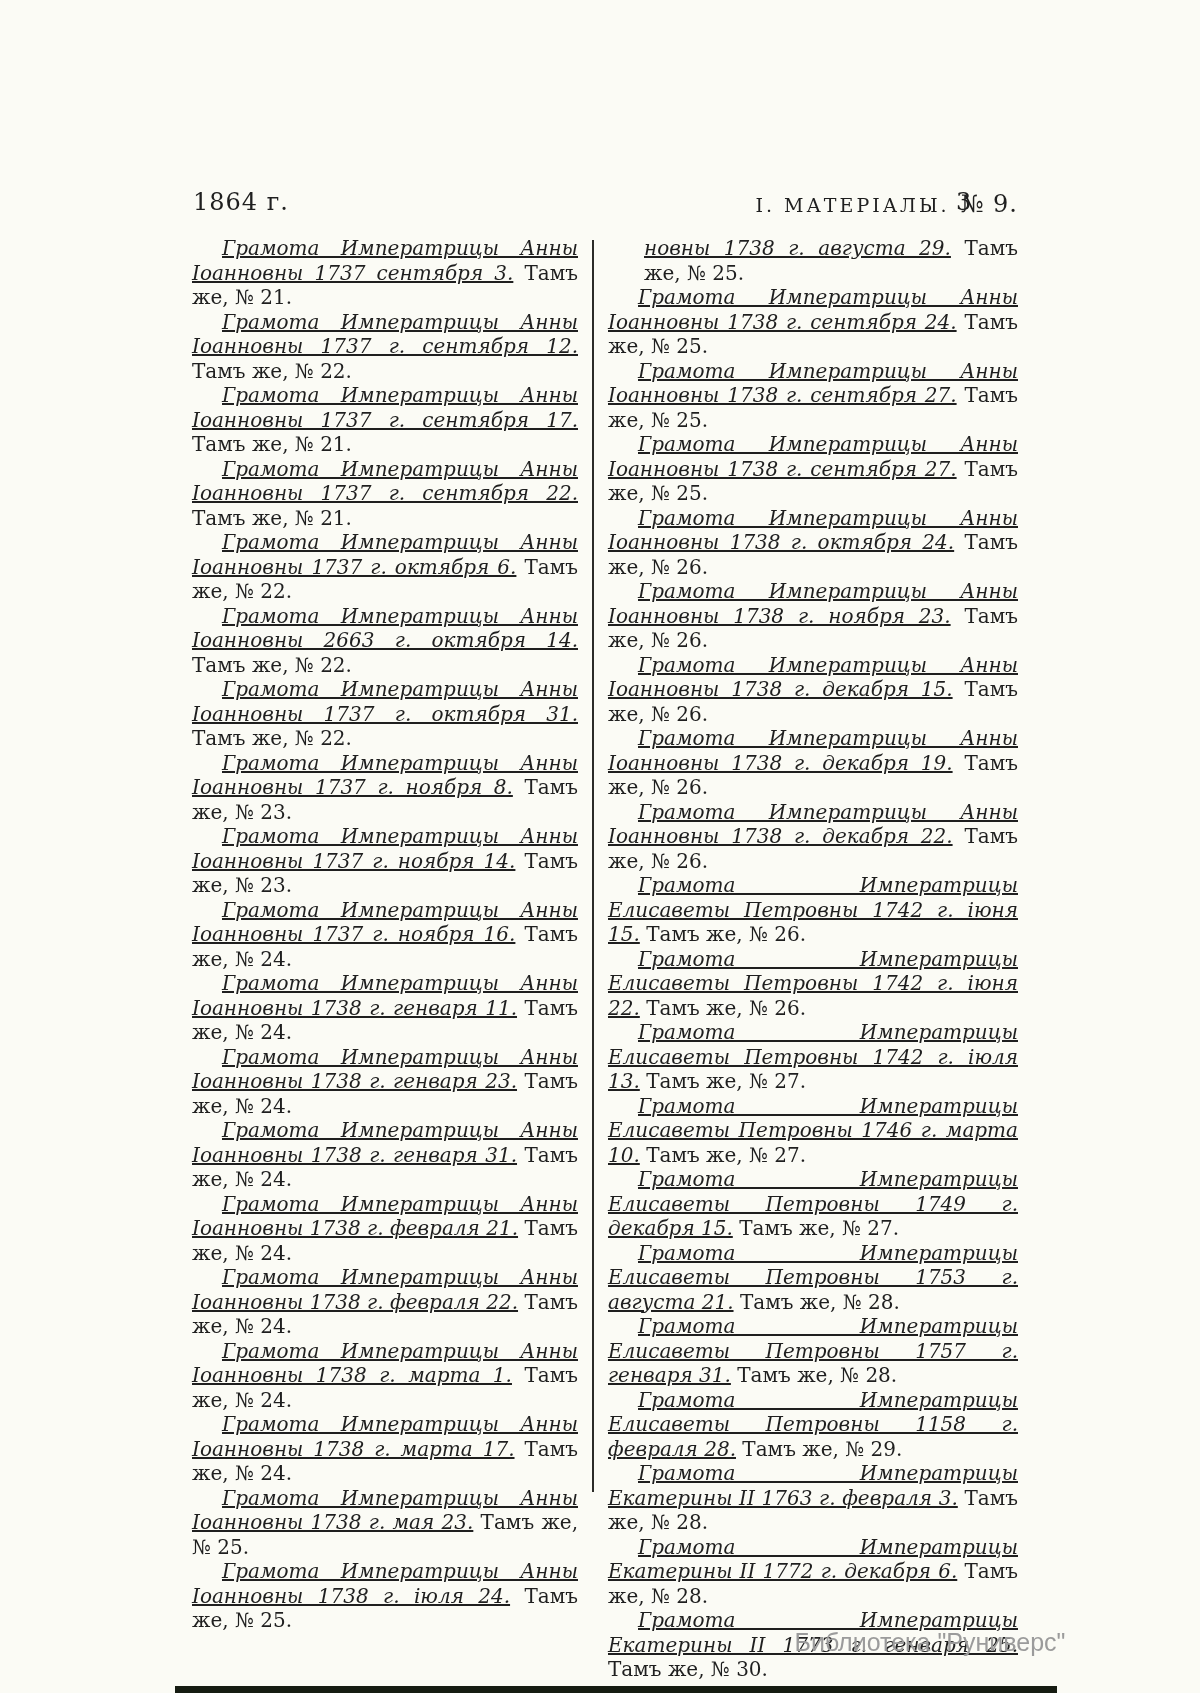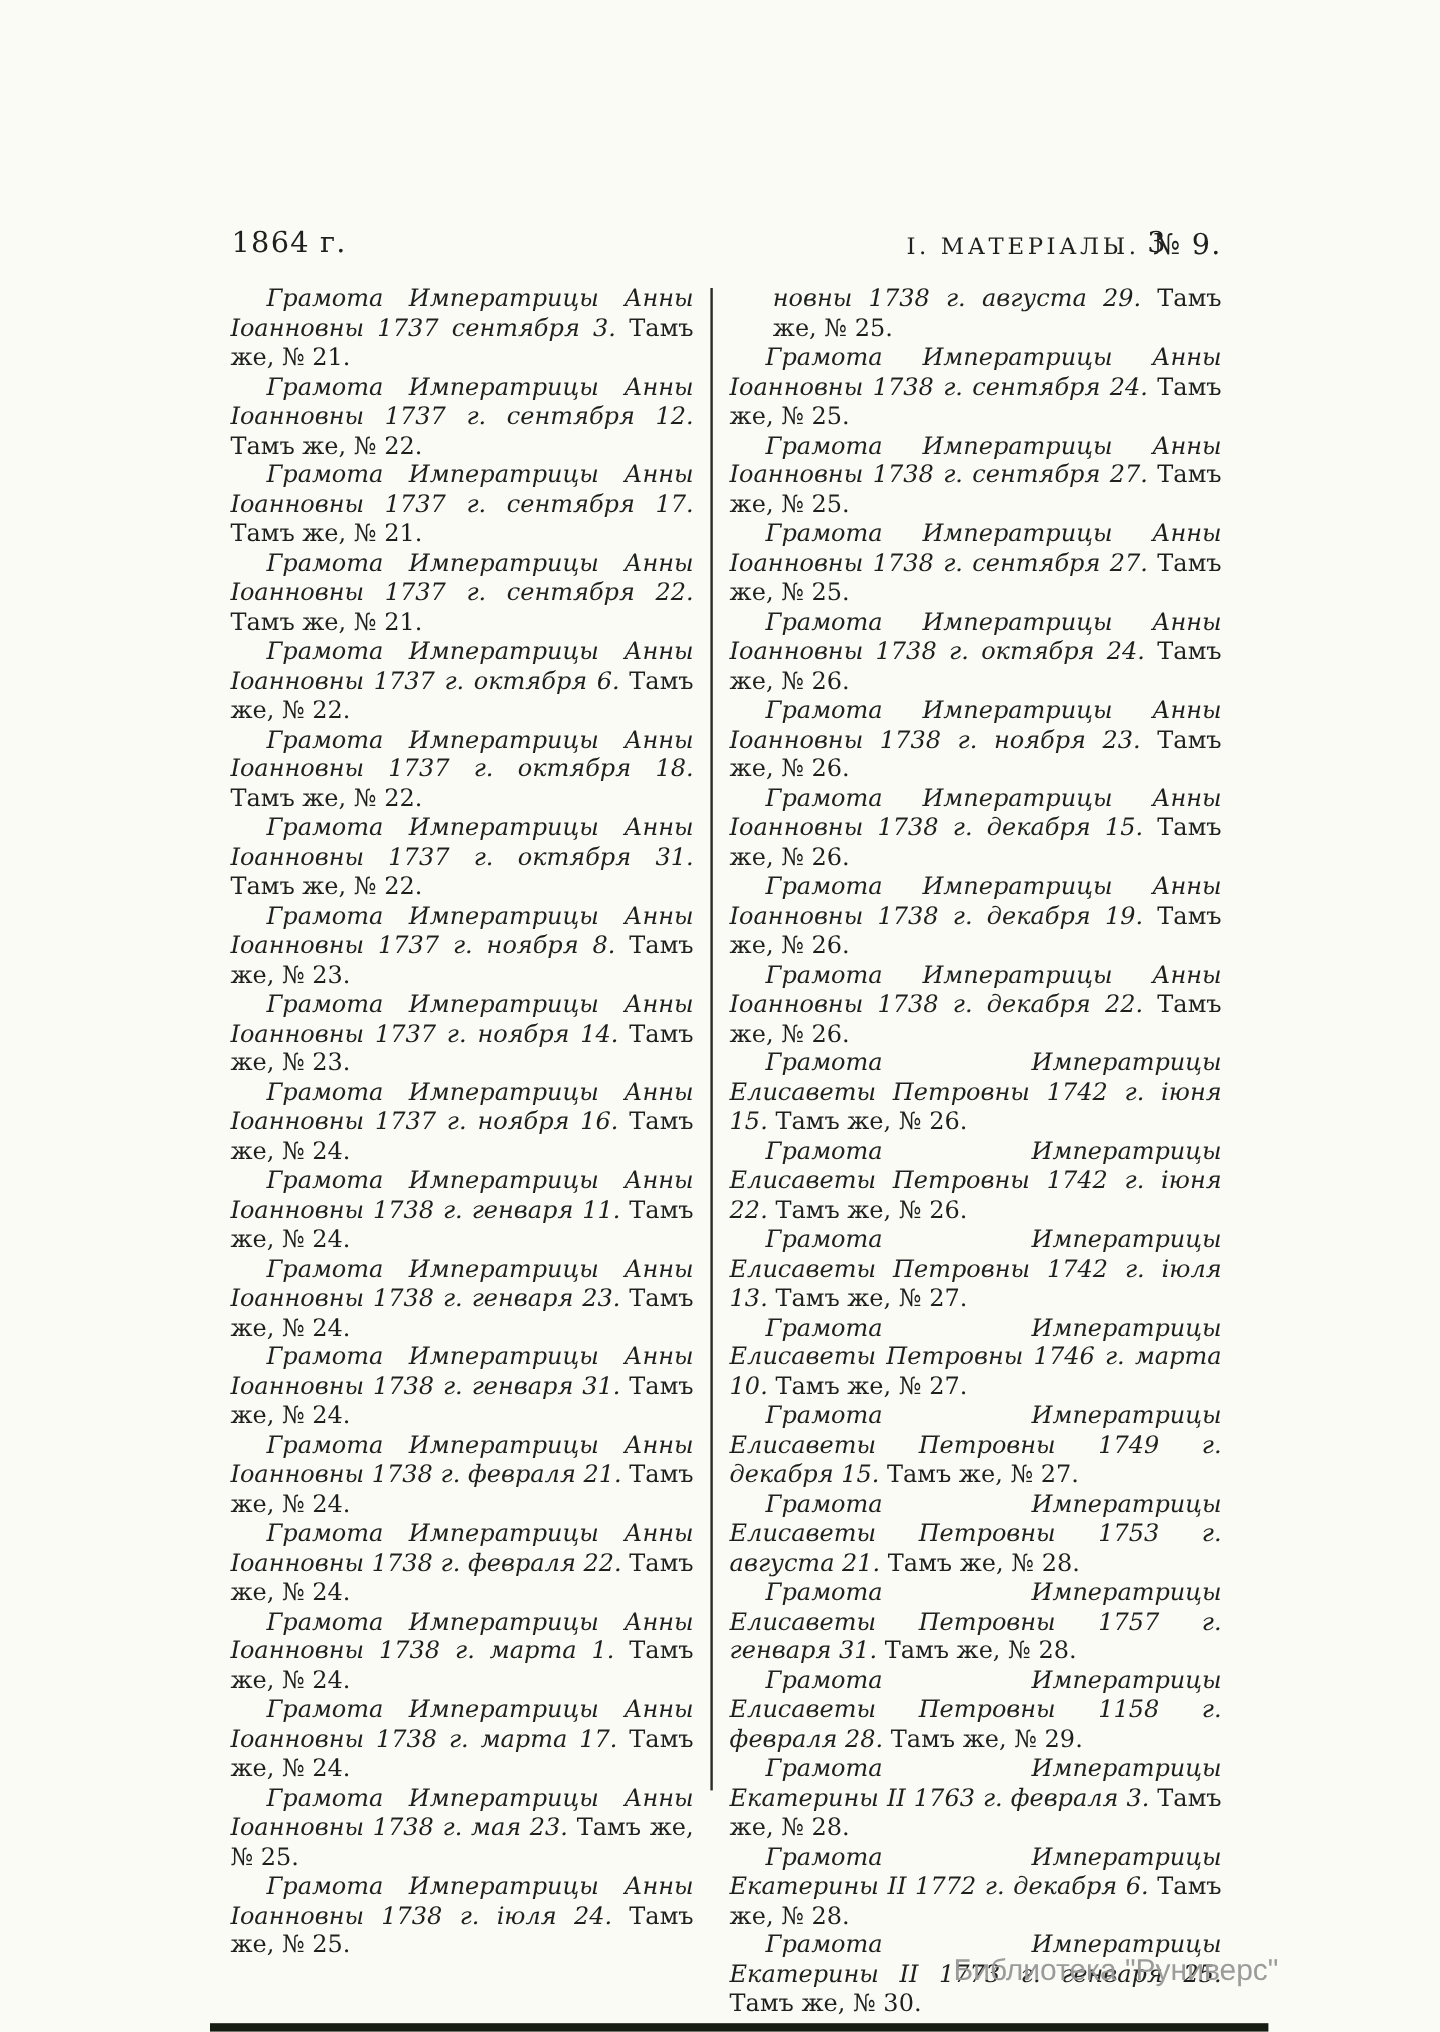--- a/index.html
+++ b/index.html
@@ -64,21 +64,21 @@
   p.entry {
     margin: 0;
     font-size: 20px;
     line-height: 24.5px;
     text-align: justify;
     text-indent: 30px;
     hyphens: manual;
     -webkit-hyphens: manual;
   }
   p.entry.noindent { text-indent: 0; margin-left: 36px; }
-  p.entry .it { font-style: italic; }
+  p.entry .it { font-style: italic; text-decoration: underline; }
   p.entry .rm { font-style: normal; }
   
   .watermark {
     position: absolute;
     left: 700px; top: 1628px;
     width: 460px;
     text-align: center;
     font-family: "Liberation Sans", sans-serif;
     font-size: 25px;
     color: #9b9b9b;
@@ -104,21 +104,21 @@
   </div>
 
   <div class="header-page-num">3</div>
 
   <div class="column column-left">
       <p class="entry"><span class="it">Грамота Императрицы Анны Іоан­новны 1737 сентября 3.</span><span class="rm"> Тамъ же, № 21.</span></p>
       <p class="entry"><span class="it">Грамота Императрицы Анны Іоан­новны 1737 г. сентября 12.</span><span class="rm"> Тамъ же, № 22.</span></p>
       <p class="entry"><span class="it">Грамота Императрицы Анны Іоан­новны 1737 г. сентября 17.</span><span class="rm"> Тамъ же, № 21.</span></p>
       <p class="entry"><span class="it">Грамота Императрицы Анны Іоан­новны 1737 г. сентября 22.</span><span class="rm"> Тамъ же, № 21.</span></p>
       <p class="entry"><span class="it">Грамота Императрицы Анны Іоан­новны 1737 г. октября 6.</span><span class="rm"> Тамъ же, № 22.</span></p>
-      <p class="entry"><span class="it">Грамота Императрицы Анны Іоан­новны 1737 г. октября 18.</span><span class="rm"> Тамъ же, № 22.</span></p>
+      <p class="entry"><span class="it">Грамота Императрицы Анны Іоан­новны 2663 г. октября 14.</span><span class="rm"> Тамъ же, № 22.</span></p>
       <p class="entry"><span class="it">Грамота Императрицы Анны Іоан­новны 1737 г. октября 31.</span><span class="rm"> Тамъ же, № 22.</span></p>
       <p class="entry"><span class="it">Грамота Императрицы Анны Іоан­новны 1737 г. ноября 8.</span><span class="rm"> Тамъ же, № 23.</span></p>
       <p class="entry"><span class="it">Грамота Императрицы Анны Іоан­новны 1737 г. ноября 14.</span><span class="rm"> Тамъ же, № 23.</span></p>
       <p class="entry"><span class="it">Грамота Императрицы Анны Іоан­новны 1737 г. ноября 16.</span><span class="rm"> Тамъ же, № 24.</span></p>
       <p class="entry"><span class="it">Грамота Императрицы Анны Іоан­новны 1738 г. генваря 11.</span><span class="rm"> Тамъ же, № 24.</span></p>
       <p class="entry"><span class="it">Грамота Императрицы Анны Іоан­новны 1738 г. генваря 23.</span><span class="rm"> Тамъ же, № 24.</span></p>
       <p class="entry"><span class="it">Грамота Императрицы Анны Іоан­новны 1738 г. генваря 31.</span><span class="rm"> Тамъ же, № 24.</span></p>
       <p class="entry"><span class="it">Грамота Императрицы Анны Іоан­новны 1738 г. февраля 21.</span><span class="rm"> Тамъ же, № 24.</span></p>
       <p class="entry"><span class="it">Грамота Императрицы Анны Іоан­новны 1738 г. февраля 22.</span><span class="rm"> Тамъ же, № 24.</span></p>
       <p class="entry"><span class="it">Грамота Императрицы Анны Іоан­новны 1738 г. марта 1.</span><span class="rm"> Тамъ же, № 24.</span></p>

